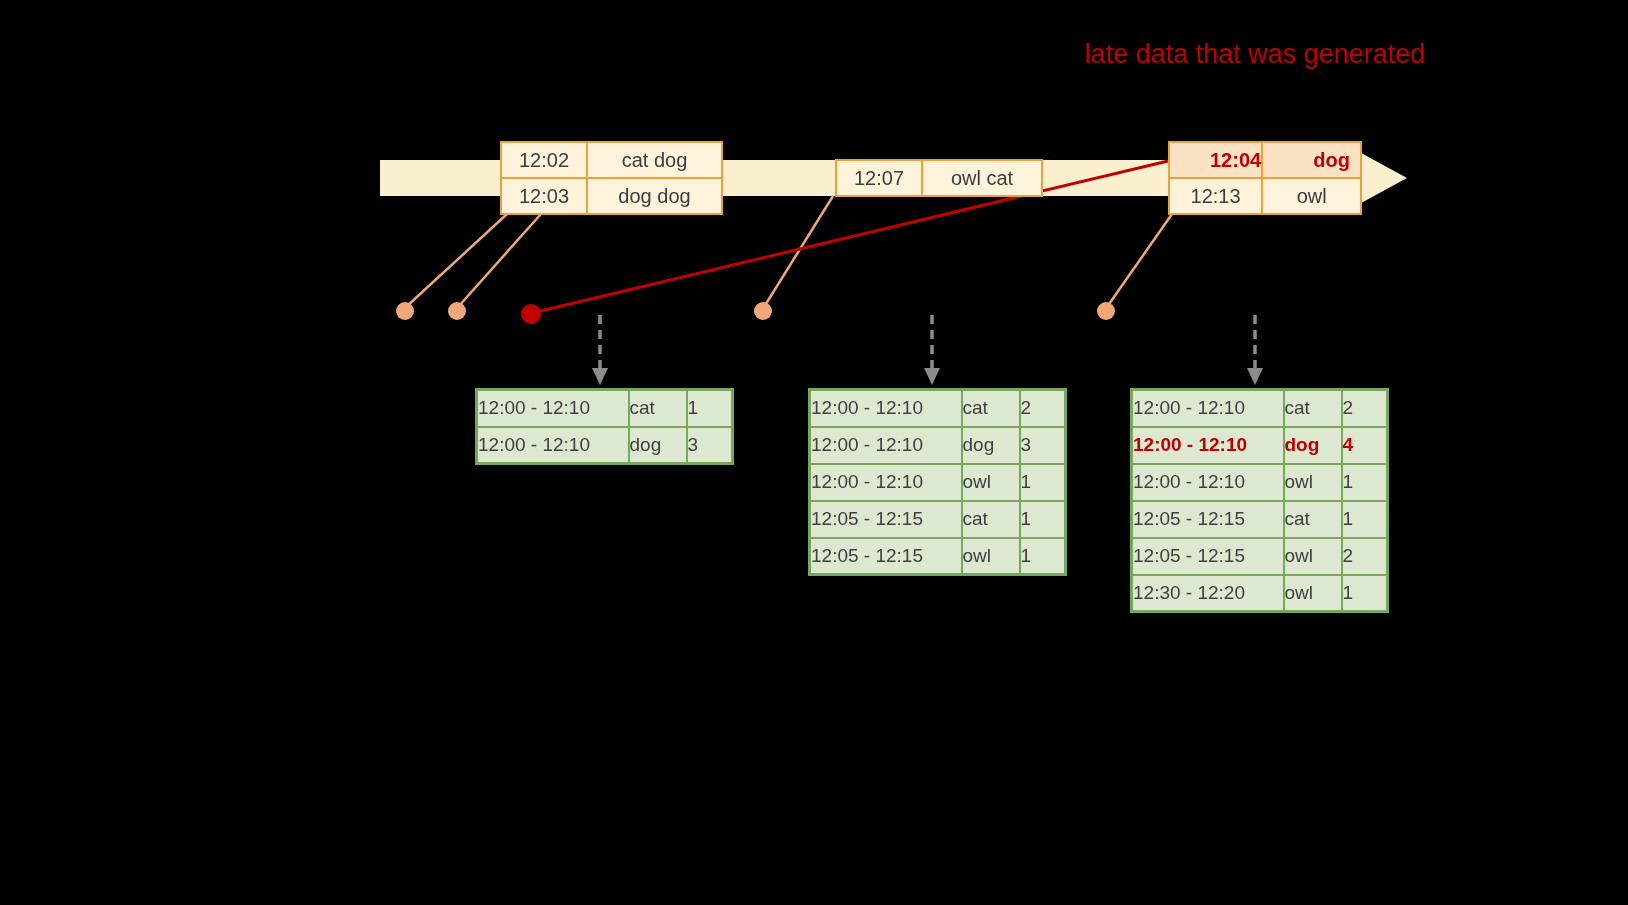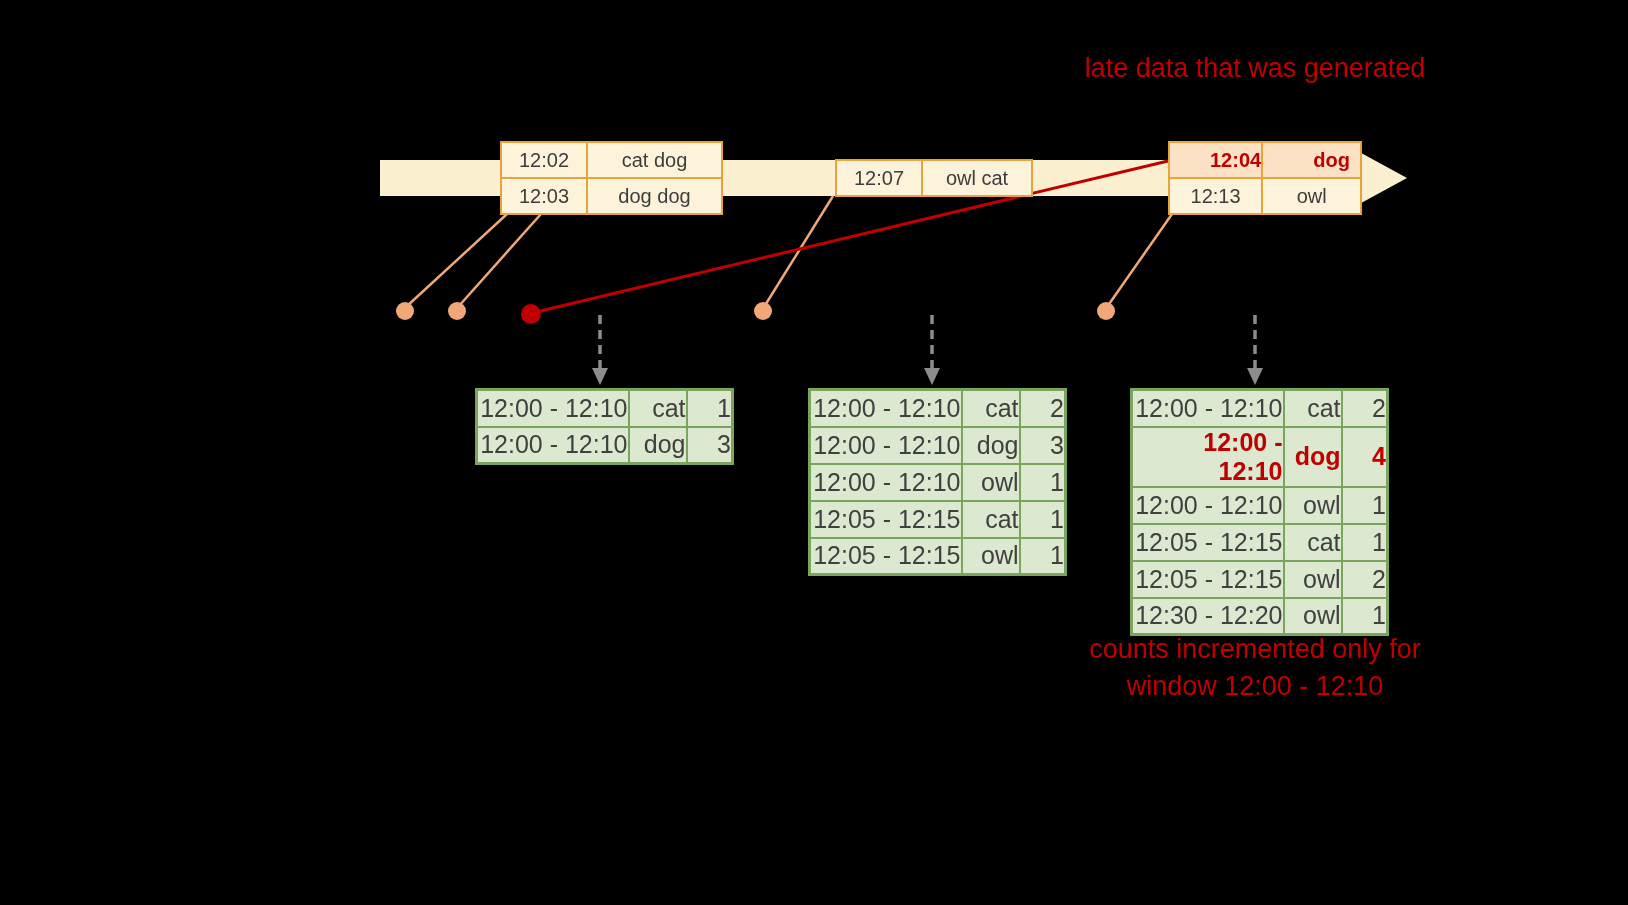--- a/index.html
+++ b/index.html
@@ -39,43 +39,43 @@
     background: var(--event-fill);
     height: 36px;
     text-align: center;
     vertical-align: middle;
     font-size: 20px;
     color: #3d3d3d;
     padding: 0;
   }
   .event-table td.t { width: 86px; }
   .event-table.g1 td.w { width: 135px; }
-  .event-table.g2 td.w { width: 110px; }
+  .event-table.g2 td.w { width: 120px; }
   .event-table.g3 td.w { width: 99px; }
   .event-table.g3 td.t { width: 76px; }
   .event-table tr.late td {
     background: var(--event-late-fill);
     color: var(--late-red);
     font-weight: bold;
     padding-left: 40px;
   }
 
   
   .result-table {
     position: absolute;
     border-collapse: collapse;
     border: 3px solid var(--table-border);
   }
   .result-table td {
     border: 2px solid var(--table-border);
     background: var(--table-fill);
     height: 37px;
-    text-align: right;
+    text-align: left;
     vertical-align: middle;
-    font-size: 25px;
+    font-size: 19px;
     color: var(--table-text);
     padding: 0;
   }
   .result-table td.cw { width: 152px; }
   .result-table td.cword { width: 58px; }
   .result-table td.cn { width: 46px; }
   .result-table tr.late td {
     color: var(--late-red);
     font-weight: bold;
   }
@@ -101,21 +101,21 @@
     <circle class="salmon-dot" cx="1106" cy="311" r="9"></circle>
 
     <line class="dash-line" x1="600" y1="315" x2="600" y2="369"></line>
     <polygon class="arrow-head" points="592,368 608,368 600,385"></polygon>
     <line class="dash-line" x1="932" y1="315" x2="932" y2="369"></line>
     <polygon class="arrow-head" points="924,368 940,368 932,385"></polygon>
     <line class="dash-line" x1="1255" y1="315" x2="1255" y2="369"></line>
     <polygon class="arrow-head" points="1247,368 1263,368 1255,385"></polygon>
   </svg>
 
-  <div class="annotation" style="left:1025px; top:50px; width:460px;">
+  <div class="annotation" style="left:1025px; top:36px; width:460px;">
     <div>late data that was generated</div>
   </div>
 
   <table class="event-table g1" style="left:500px; top:141px;padding-left:26px;">
     <tbody>
         <tr>
       <td class="t">12:02</td>
       <td class="w">cat dog</td>
     </tr>
     <tr>
@@ -220,18 +220,14 @@
       <td class="cn">2</td>
     </tr>
     <tr>
       <td class="cw">12:30 - 12:20</td>
       <td class="cword">owl</td>
       <td class="cn">1</td>
     </tr>
   </tbody>
     </table>
 
-  <div class="annotation" style="left:1025px; top:631px; width:460px;">
-    <div>counts incremented only for</div>
-    <div>window 12:00 - 12:10</div>
-  </div>
 
 </div>
 
 </body></html>

